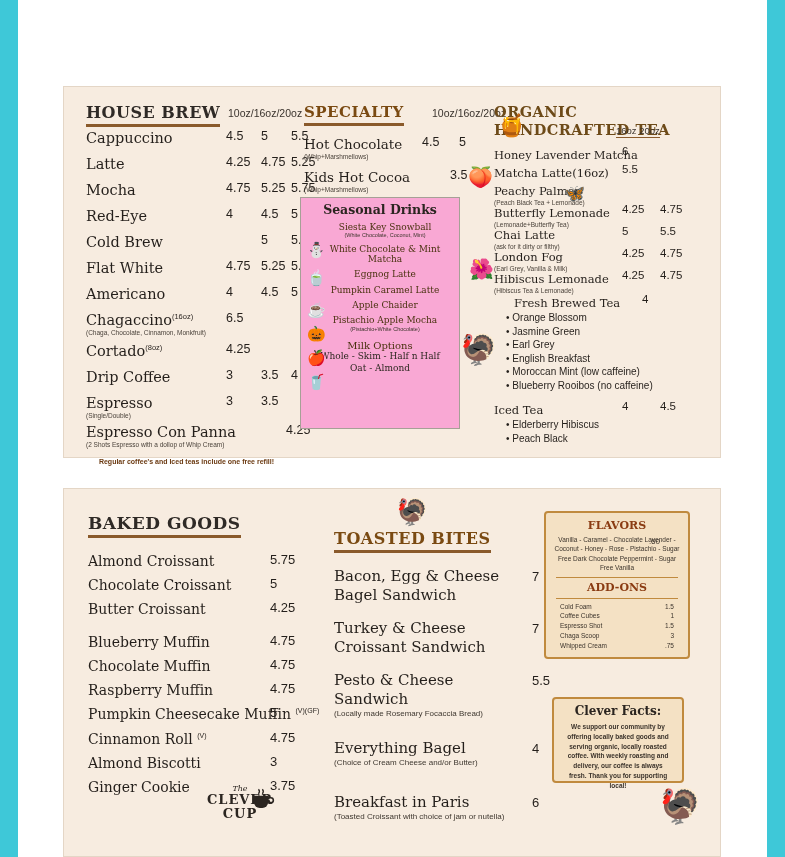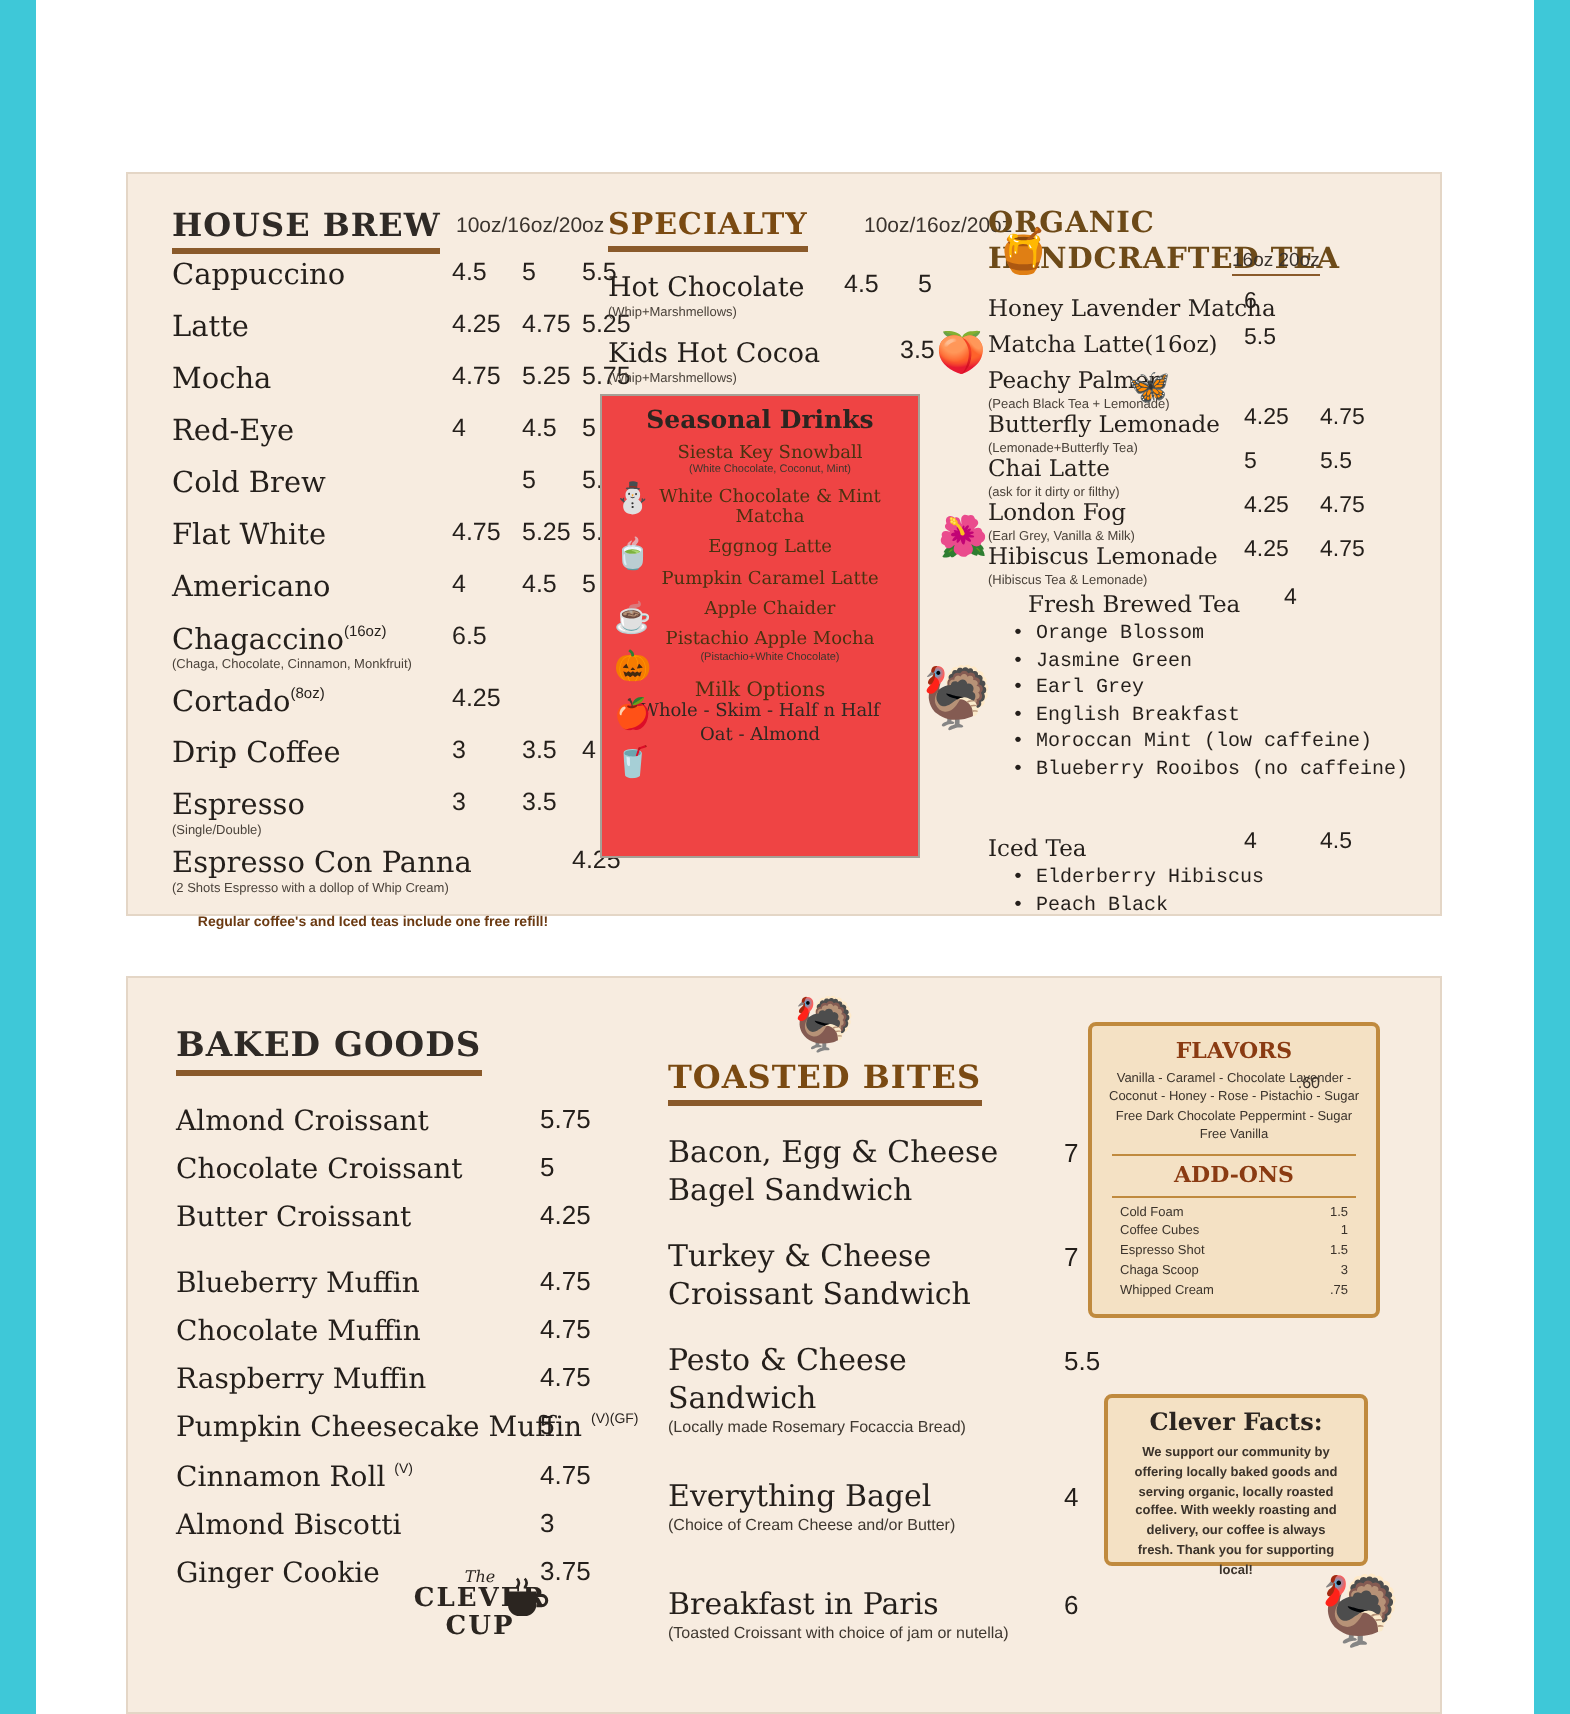--- a/index.html
+++ b/index.html
@@ -108,21 +108,21 @@
   
   #specialty { left: 240px; top: 16px; width: 200px; }
   #specialty .item-name { font-size: 13.5px; }
   #specialty .p1 { left: 118px; }
   #specialty .p2 { left: 155px; }
 
   .seasonal-box {
     position: absolute;
     left: 236px; top: 110px;
     width: 160px; height: 232px;
-    background: #ef4444;
+    background: #f9a8d4;
     border: 1px solid #a6a096;
   }
   .seasonal-title {
     font-family: "DejaVu Serif", serif;
     font-size: 12.5px;
     font-weight: bold;
     color: #2b2520;
     text-align: center;
     margin-top: 4px;
   }
@@ -172,21 +172,21 @@
     padding-bottom: 1px;
   }
   .bullet-list {
     margin: 2px 0 0 12px;
     padding: 0;
     list-style: none;
   }
   .bullet-list li {
     font-size: 10px;
     color: #241f1b;
-    font-family: Liberation Mono, monospace;
+    font-family: Liberation Sans, sans-serif;
     line-height: 1.35;
   }
   .bullet-list li::before {
     content: "• ";
     color: #241f1b;
   }
 
   
   #baked { left: 24px; top: 24px; width: 260px; }
   #baked .item-name { font-size: 14px; }
@@ -494,21 +494,21 @@
           <span class="price p1">4</span>
         </div>
         <ul class="bullet-list">
           <li>Orange Blossom</li>
           <li>Jasmine Green</li>
           <li>Earl Grey</li>
           <li>English Breakfast</li>
           <li>Moroccan Mint (low caffeine)</li>
           <li>Blueberry Rooibos (no caffeine)</li>
         </ul>
-        <div class="row" style="height:16px;margin-top:23px;">
+        <div class="row" style="height:16px;margin-top:8px;">
           <span class="item-name">Iced Tea</span>
           <span class="price p1">4</span>
           <span class="price p2">4.5</span>
         </div>
         <ul class="bullet-list">
           <li>Elderberry Hibiscus</li>
           <li>Peach Black</li>
         </ul>
       </div>
     </div>

